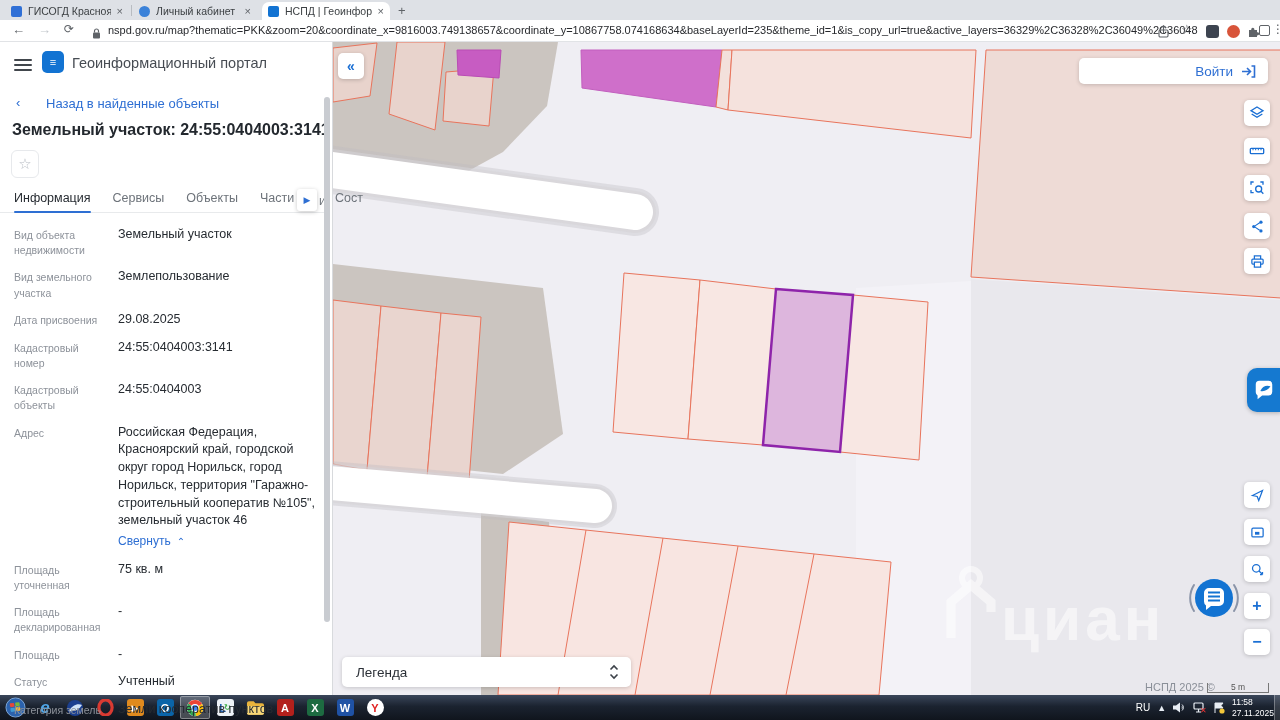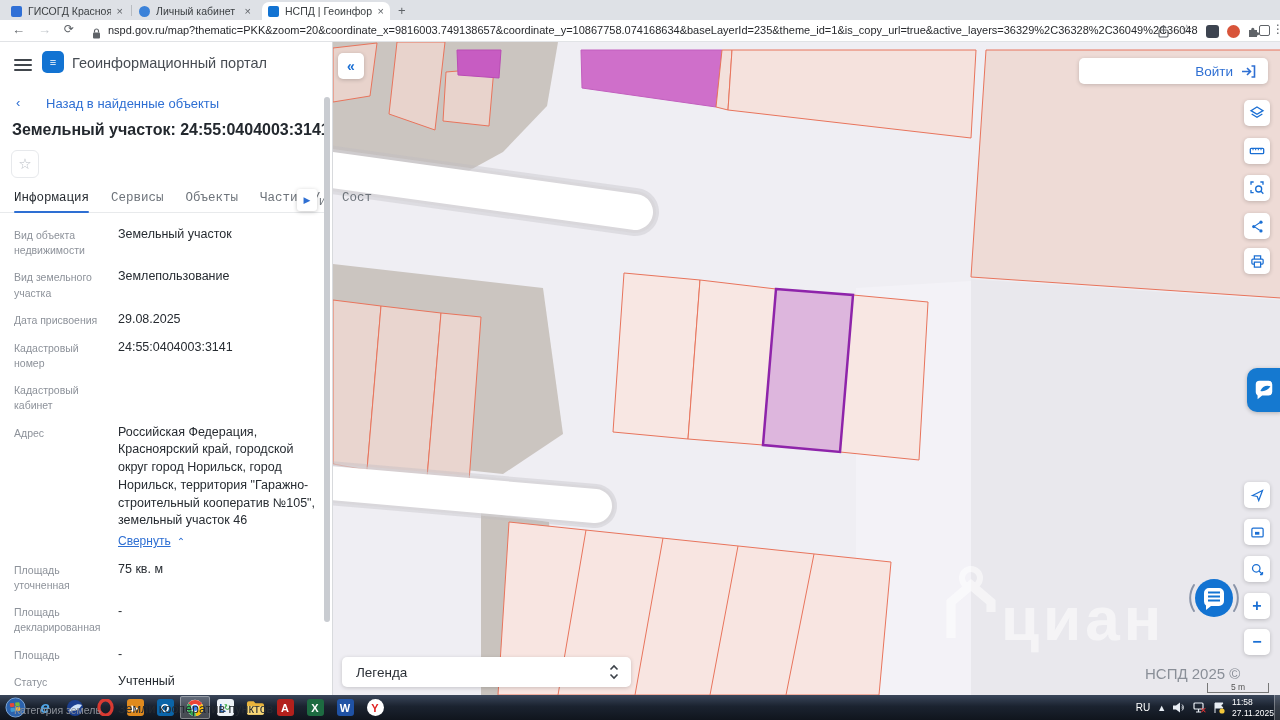--- a/index.html
+++ b/index.html
@@ -18,43 +18,43 @@
   .navic{font-size:13px;color:#5f6368;top:22px;}
   .url{left:108px;top:24px;font-size:11px;color:#27292d;white-space:nowrap;}
   
   #panel{left:0;top:42px;width:332px;height:653px;background:#fff;z-index:3;}
   .hamb span{display:block;width:18px;height:2px;background:#41464c;margin:3px 0;border-radius:1px;}
   .logo{width:22px;height:22px;border-radius:5px;background:#1273d2;color:#fff;display:flex;align-items:center;justify-content:center;font-size:11px;font-weight:bold;}
   .apptitle{font-size:14.5px;color:#474c53;}
   .backlink{font-size:13px;color:#2e6fd3;}
   .objtitle{font-size:16px;font-weight:600;color:#23282e;}
   .starbtn{width:26px;height:26px;border:1px solid #e7e9ec;border-radius:6px;color:#b9bec5;font-size:15px;display:flex;align-items:center;justify-content:center;background:#fff;}
-  #ptabs{left:0;top:186px;width:324px;height:27px;border-bottom:1px solid #e8eaec;display:flex;gap:22px;padding-left:14px;box-sizing:border-box;font-family:Liberation Mono, monospace;}
+  #ptabs{left:0;top:186px;width:324px;height:27px;border-bottom:1px solid #e8eaec;display:flex;gap:22px;padding-left:14px;box-sizing:border-box;}
   .ptab{font-size:12.5px;color:#6d737a;white-space:nowrap;position:relative;padding-top:5px;}
   .ptab.active{color:#262b31;}
   .ptab.active:after{content:"";position:absolute;left:0;right:0;bottom:-1px;height:2.5px;background:#2e6fd3;border-radius:2px;}
   #tabmore{left:297px;top:189px;width:20px;height:22px;background:#fff;box-shadow:0 1px 4px rgba(0,0,0,.22);border-radius:3px;display:flex;align-items:center;justify-content:center;color:#2e6fd3;font-size:9px;}
   #tabfrag{left:319px;top:194px;font-size:12.5px;color:#6d737a;width:6px;overflow:hidden;}
   #fields{left:0;top:226px;width:318px;padding:6px 0 0 14px;box-sizing:border-box;}
   .frow{display:flex;margin-bottom:10px;}
   .flabel{width:98px;flex:none;font-size:10.5px;color:#8d929a;line-height:1.45;padding-top:2px;}
   .fvalue{flex:1;font-size:12.5px;color:#262b31;line-height:1.42;padding-left:6px;}
-  .collapse{font-size:12px;color:#2e6fd3;text-decoration:underline;margin-top:3px;display:inline-block;}
+  .collapse{font-size:12px;color:#2e6fd3;margin-top:3px;display:inline-block;}
   .caret{color:#2e6fd3;font-size:10px;margin-left:6px;text-decoration:none;display:inline-block;}
   #pscroll{left:324px;top:55px;width:6px;height:525px;background:#c9ccd1;border-radius:3px;}
   
   #map{left:332px;top:42px;width:948px;height:653px;background:#efeef3;overflow:hidden;border-left:1px solid #d8dadd;box-sizing:border-box;}
   .mapbtn{width:26px;height:26px;background:#fff;border-radius:5px;box-shadow:0 1px 4px rgba(0,0,0,.2);display:flex;align-items:center;justify-content:center;color:#1a6fd4;}
   .mapbtn svg{display:block;}
   #collapsebtn{left:5px;top:11px;font-size:14px;font-weight:bold;}
   #loginbtn{left:746px;top:16px;width:189px;height:26px;background:#fff;border-radius:5px;box-shadow:0 1px 4px rgba(0,0,0,.18);display:flex;align-items:center;justify-content:flex-end;padding-right:12px;box-sizing:border-box;}
   #loginbtn .lbl{color:#2e6fd3;font-size:13.5px;margin-right:8px;}
   #legend{left:9px;top:615px;width:289px;height:30px;background:#fff;border-radius:5px;box-shadow:0 1px 4px rgba(0,0,0,.18);display:flex;align-items:center;justify-content:space-between;padding:0 12px 0 14px;box-sizing:border-box;}
   #legend .lbl{font-size:13.5px;color:#2b3037;}
-  #attrib{left:812px;top:623px;font-size:15px;color:#8a8f98;}
+  #attrib{left:812px;top:639px;font-size:11px;color:#8a8f98;}
   #scalebar{left:874px;top:641px;width:62px;height:10px;border-left:1px solid #777;border-right:1px solid #777;border-bottom:1px solid #777;box-sizing:border-box;text-align:center;font-size:8.5px;color:#555;line-height:8px;}
   #assist{left:914px;top:326px;width:34px;height:44px;background:#1579d0;border-radius:10px 0 0 10px;box-shadow:0 1px 4px rgba(0,0,0,.25);display:flex;align-items:center;justify-content:center;}
   #fab{left:853px;top:528px;width:56px;height:56px;}
   
   #taskbar{left:0;top:695px;width:1280px;height:25px;background:linear-gradient(#3a465a,#1b2330 45%,#10151d);display:flex;align-items:center;}
   .tico{width:30px;height:23px;display:flex;align-items:center;justify-content:center;flex:none;}
   .tico.pressed{background:rgba(255,255,255,.22);border:1px solid rgba(255,255,255,.35);border-radius:2px;box-sizing:border-box;}
   .sq{width:17px;height:17px;border-radius:3px;display:flex;align-items:center;justify-content:center;font-size:11px;font-weight:bold;color:#fff;}
   #tray{position:absolute;right:6px;top:695px;height:25px;display:flex;align-items:center;gap:7px;color:#fff;}
   #clock{font-size:8.5px;text-align:left;line-height:1.25;color:#fff;}
@@ -151,21 +151,22 @@
       </div>
       <div class="frow">
         <div class="flabel">Дата присвоения</div>
         <div class="fvalue">29.08.2025</div>
       </div>
       <div class="frow">
         <div class="flabel">Кадастровый номер</div>
         <div class="fvalue">24:55:0404003:3141</div>
       </div>
       <div class="frow">
-        <div class="flabel">Кадастровый кабинет</div>
+        <div class="flabel">Кадастровый объекты</div>
+        <div class="fvalue">24:55:0404003</div>
       </div>
       <div class="frow">
         <div class="flabel">Адрес</div>
         <div class="fvalue">
           <span>Российская Федерация, Красноярский край, городской округ город Норильск, город Норильск, территория "Гаражно-строительный кооператив №105", земельный участок 46</span><br>
           <span class="collapse">Свернуть</span><span class="caret">⌃</span>
         </div>
       </div>
       <div class="frow">
         <div class="flabel">Площадь уточненная</div>

